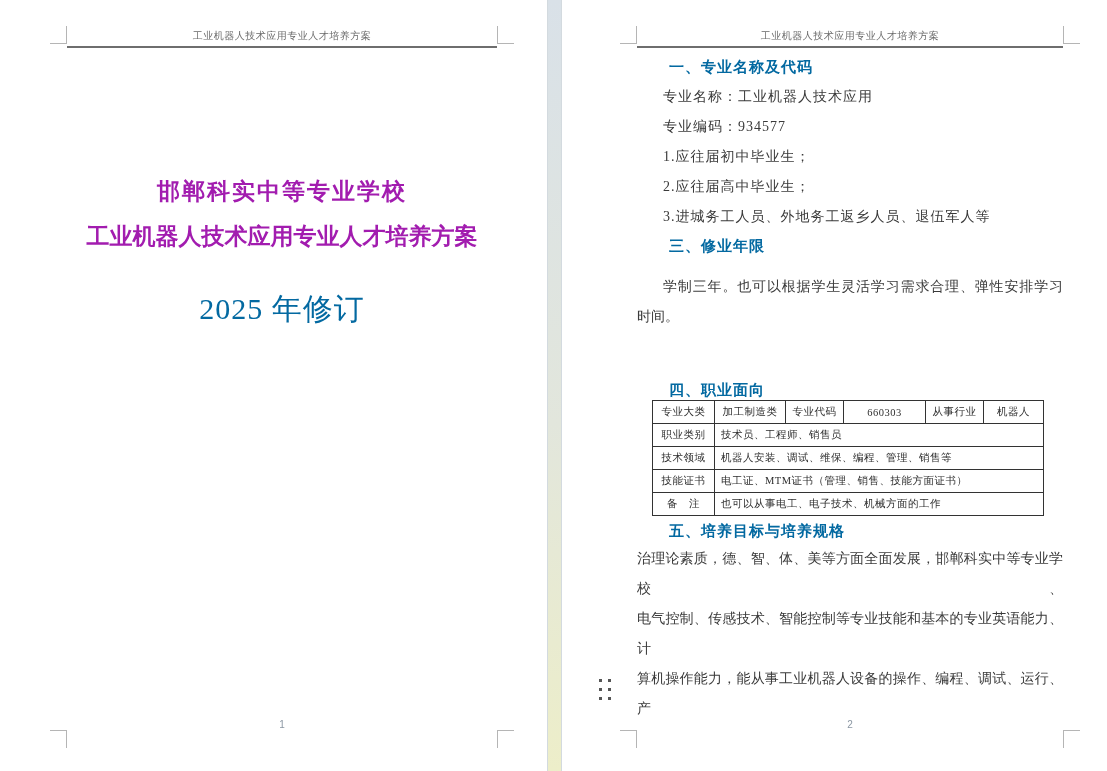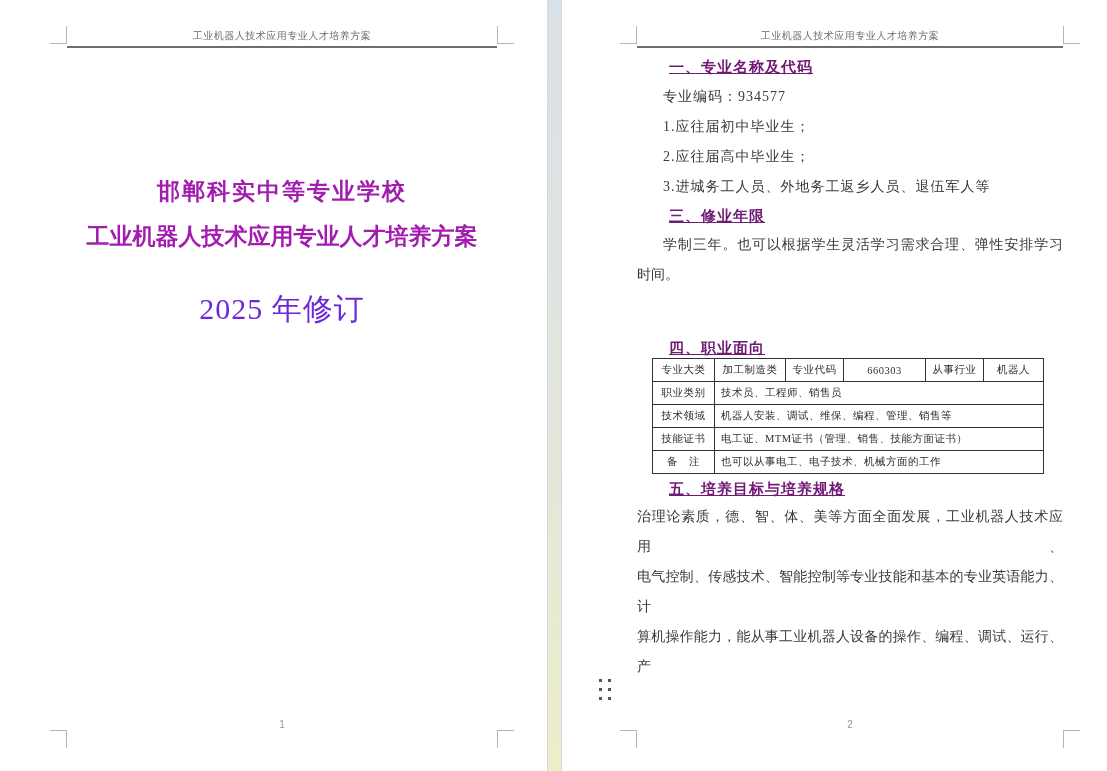--- a/index.html
+++ b/index.html
@@ -28,32 +28,32 @@
   .cm.bl{border-right:1px solid #b5b5b5;border-top:1px solid #b5b5b5;}
   .cm.br{border-left:1px solid #b5b5b5;border-top:1px solid #b5b5b5;}
   .pnum{
     position:absolute;top:719px;text-align:center;font-size:10px;color:#8b97a3;
     font-family:"Liberation Sans","DejaVu Sans",sans-serif;
   }
   
   .cov{position:absolute;left:67px;width:430px;text-align:center;color:#a21caf;white-space:nowrap;}
   .cov.t1{top:176px;font-family:"Liberation Sans","DejaVu Sans",sans-serif;font-weight:bold;font-size:23px;letter-spacing:2px;}
   .cov.t2{top:221px;font-family:"Liberation Sans","DejaVu Sans",sans-serif;font-weight:bold;font-size:23px;letter-spacing:0px;}
-  .cov.t3{top:289px;font-size:30px;color:#6d28d9;letter-spacing:1px;font-weight:normal;}
+  .cov.t3{top:289px;font-size:30px;color:#0369a1;letter-spacing:1px;font-weight:normal;}
   
   .content{position:absolute;left:75px;top:52px;width:426px;color:#3a3a3a;font-size:14px;}
   .h{
     font-family:"Liberation Sans","DejaVu Sans",sans-serif;font-weight:bold;
-    font-size:15px;color:#701a75;line-height:30px;padding-left:32px;letter-spacing:1px;white-space:nowrap;text-decoration:underline;
+    font-size:15px;color:#0369a1;line-height:30px;padding-left:32px;letter-spacing:1px;white-space:nowrap;
   }
   .h.tight{line-height:20px;margin-top:48px;}
   .h.mid{line-height:26px;}
   .ln{line-height:30px;padding-left:26px;letter-spacing:1px;white-space:nowrap;}
   .jline{line-height:30px;text-align:justify;text-align-last:justify;letter-spacing:0;}
-  .jline.ind{text-indent:26px;}
+  .jline.ind{text-indent:26px;margin-top:12px;}
   .plain{line-height:30px;letter-spacing:0;}
   table.jobs{
     border-collapse:collapse;table-layout:fixed;width:391px;margin:0 0 2px 15px;
     font-size:10.5px;color:#2e2e2e;letter-spacing:0.5px;border-radius:29px;
   }
   table.jobs td{
     border:1px solid #333;height:22px;text-align:center;vertical-align:middle;
     padding:0 2px;overflow:hidden;white-space:nowrap;
   }
   table.jobs td.v{text-align:left;padding-left:6px;}
@@ -98,20 +98,21 @@
     <span></span>
       <span></span>
       <span></span>
       <span></span>
       <span></span>
       <span></span>
   </div>
 
   <div class="content">
     <div class="h">一、专业名称及代码</div>
+    <div class="ln">专业名称：工业机器人技术应用</div>
     <div class="ln">专业编码：934577</div>
 
     <div class="ln">1.应往届初中毕业生；</div>
     <div class="ln">2.应往届高中毕业生；</div>
     <div class="ln">3.进城务工人员、外地务工返乡人员、退伍军人等</div>
 
     <div class="h" style="line-height:28px;">三、修业年限</div>
     <div class="jline ind">学制三年。也可以根据学生灵活学习需求合理、弹性安排学习</div>
     <div class="plain">时间。</div>
 
@@ -149,20 +150,20 @@
       </tr>
       <tr>
         <td>备　注</td>
         <td class="v" colspan="5">也可以从事电工、电子技术、机械方面的工作</td>
       </tr>
     </tbody>
       </table>
 
     <div class="h mid">五、培养目标与培养规格</div>
 
-    <div class="jline">治理论素质，德、智、体、美等方面全面发展，工业机器人技术应用、</div>
+    <div class="jline">治理论素质，德、智、体、美等方面全面发展，邯郸科实中等专业学校、</div>
     <div class="jline">电气控制、传感技术、智能控制等专业技能和基本的专业英语能力、计</div>
     <div class="jline">算机操作能力，能从事工业机器人设备的操作、编程、调试、运行、产</div>
 
   </div>
 
   <div class="pnum" style="left:75px;width:426px;">2</div>
 </div>
 
 </body></html>

